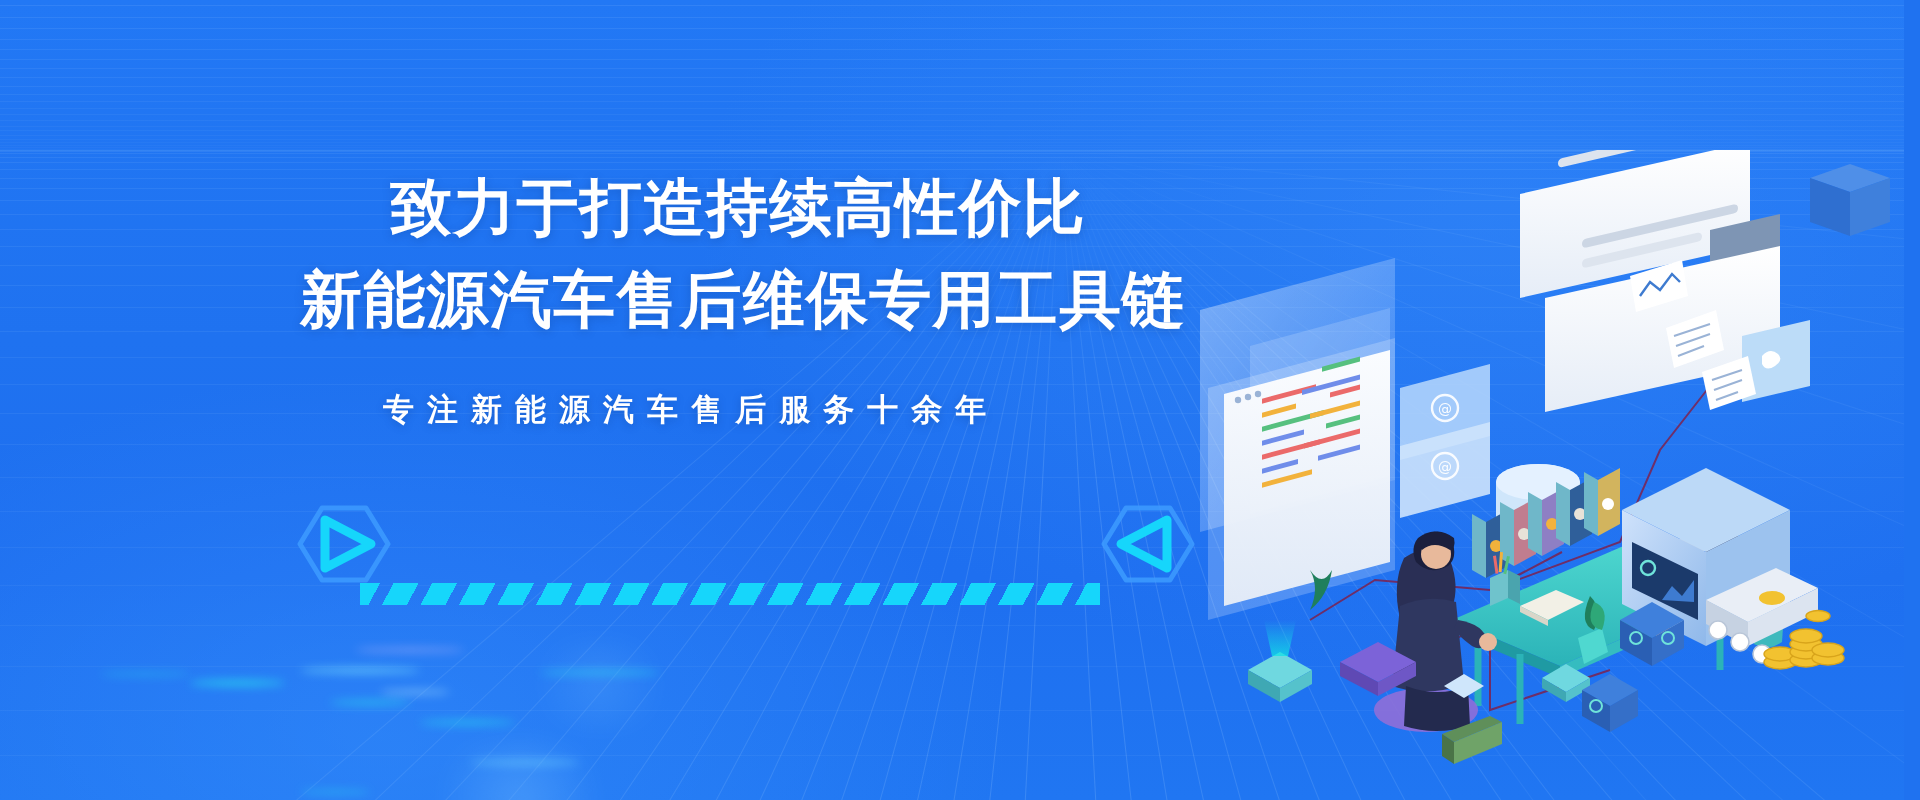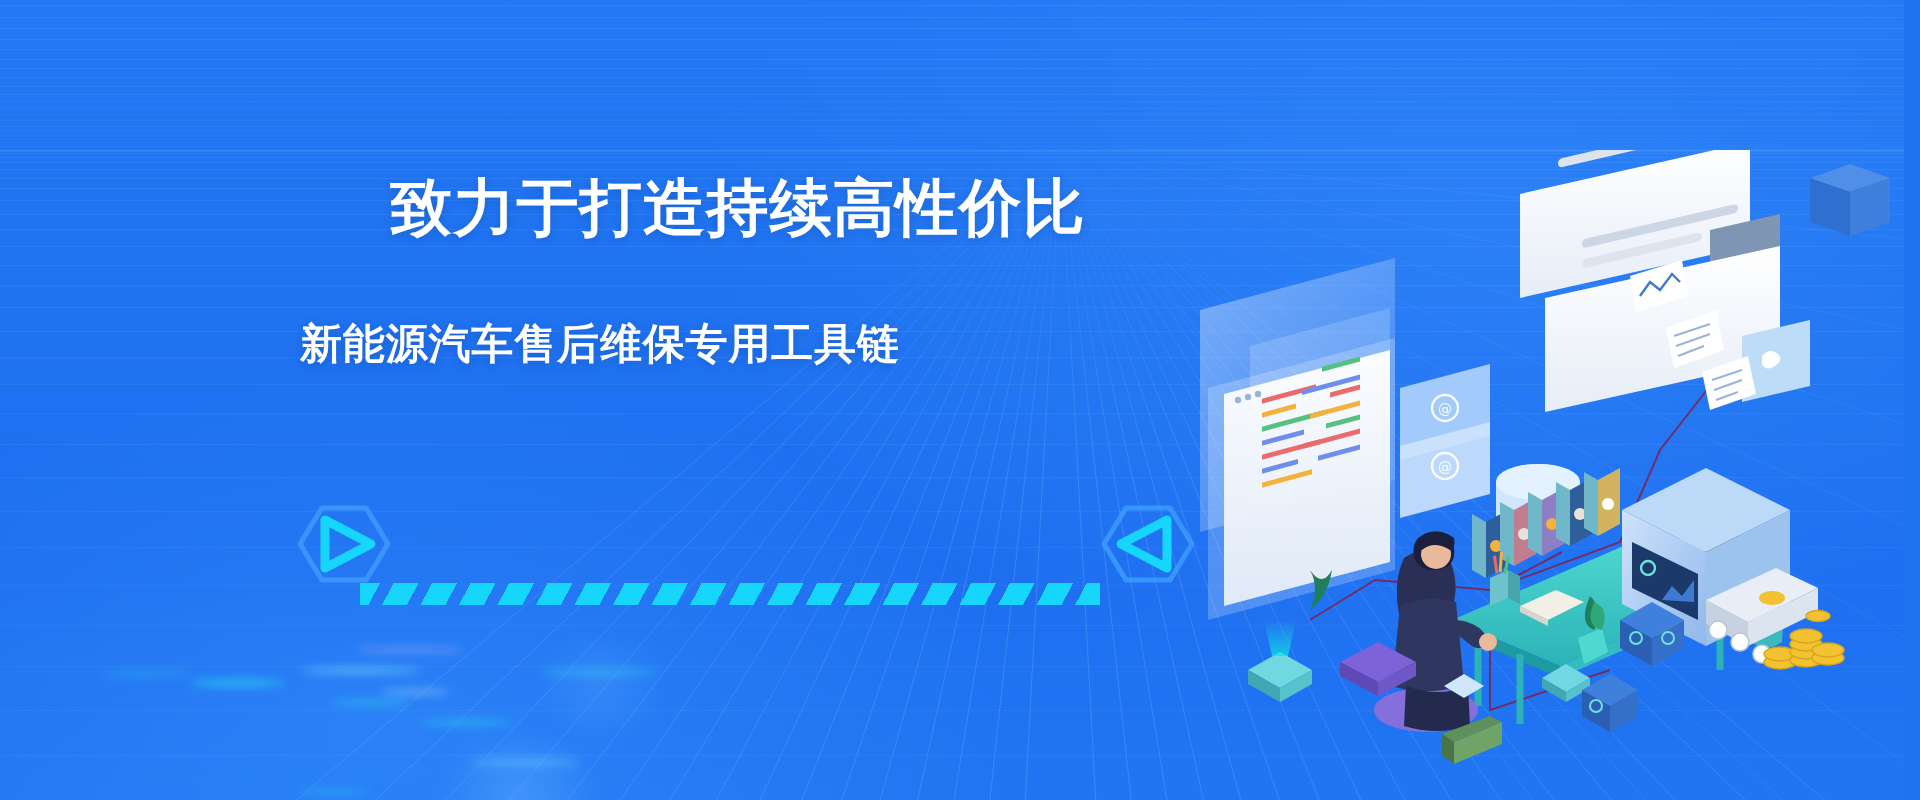--- a/index.html
+++ b/index.html
@@ -47,21 +47,21 @@
   .headline{
     position:absolute;
     font-family:"DejaVu Sans","Liberation Sans",sans-serif;
     font-weight:700;
     color:#ffffff;
     white-space:nowrap;
     letter-spacing:.02em;
     text-shadow:0 2px 10px rgba(8,48,120,.25);
   }
   .headline-1{left:390px;top:172px;font-size:62px;line-height:72px;}
-  .headline-2{left:300px;top:264px;font-size:42px;line-height:72px;margin-top:44px;}
+  .headline-2{left:300px;top:264px;font-size:62px;line-height:72px;}
 
   .sub{
     position:absolute;
     font-family:"DejaVu Serif","Liberation Serif",serif;
     font-weight:700;
     color:#ffffff;
     white-space:nowrap;
     letter-spacing:.42em;
     font-size:31px;line-height:50px;
     text-shadow:0 2px 8px rgba(8,48,120,.28);
@@ -208,20 +208,21 @@
       <div class="glow-blob" style="left: 420px; top: 740px; width: 200px; height: 120px; opacity: 0.55;"></div>
       <div class="glow-blob" style="left: 520px; top: 640px; width: 160px; height: 90px; opacity: 0.3;"></div>
     </div>
 
   <div class="copy">
 
     <div class="headline headline-1">致力于打造持续高性价比</div>
 
     <div class="headline headline-2">新能源汽车售后维保专用工具链</div>
 
+    <div class="sub sub-1">专注新能源汽车售后服务十余年</div>
 
 
     <div class="arrow arrow-left">
       <svg viewBox="0 0 104 104" xmlns="http://www.w3.org/2000/svg">
         <path d="M30 16 L74 16 L96 52 L74 88 L30 88 L8 52 Z" fill="none" stroke="#3d9bff" stroke-width="5" stroke-linejoin="round" opacity="0.85"></path>
         <path d="M33 28 L33 76 L79 52 Z" fill="none" stroke="#16d6fb" stroke-width="9" stroke-linejoin="round" stroke-linecap="round"></path>
       </svg>
     </div>
 
     <div class="arrow arrow-right">

